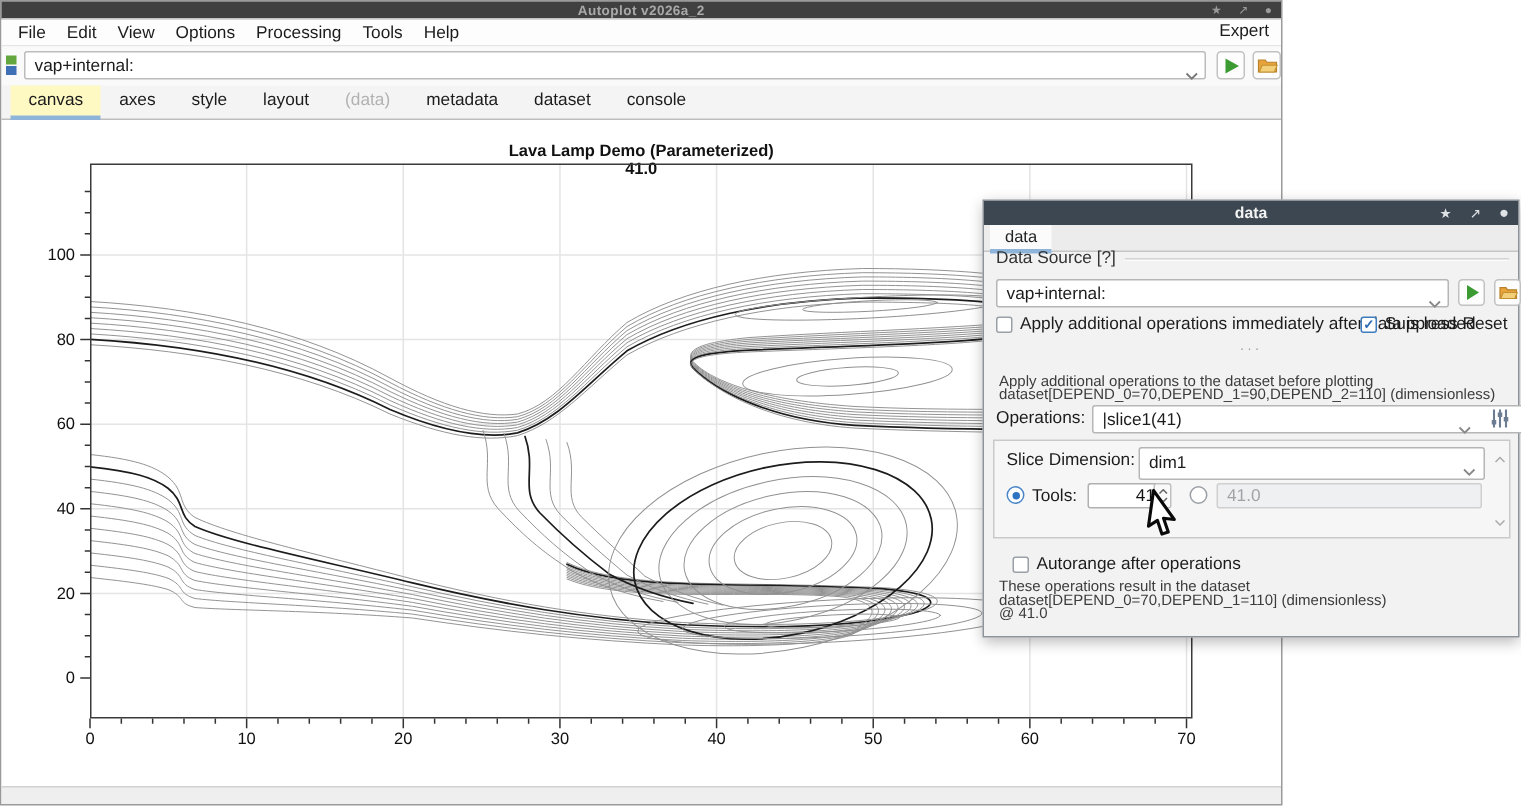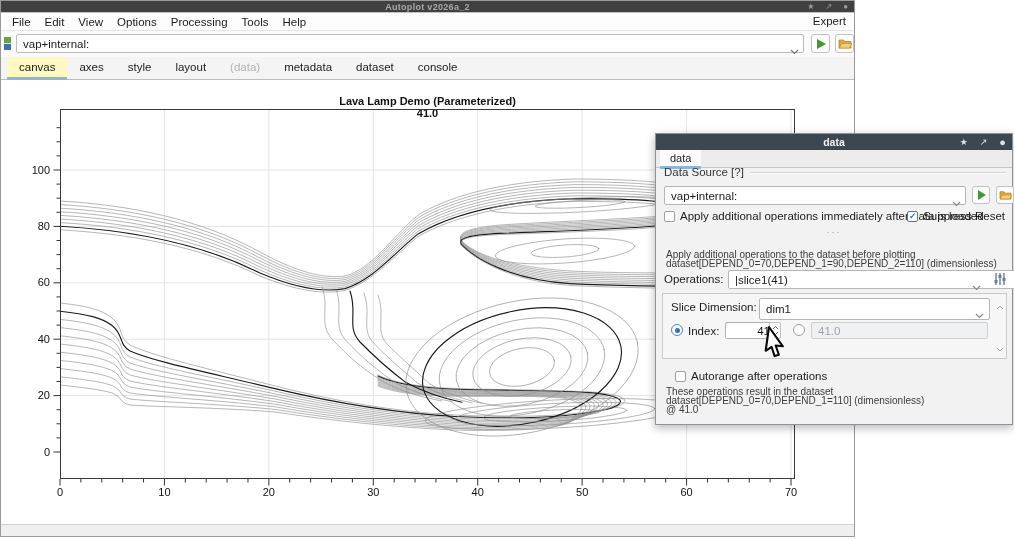--- a/index.html
+++ b/index.html
@@ -336,21 +336,21 @@
   <div class="panel">
     <div class="rowlabel" style="left:8px; top:7px;">Slice Dimension:</div>
     <input class="combo" style="left: 96px; top: 4px; right: 16px; width: auto; height: 22px;" value="dim1">
     <span class="combo-chev" style="right:22px; top:11px;">
       <svg width="9" height="6">
           <path d="M1,1 L4.5,4.5 L8,1" stroke="#888" stroke-width="1.2" fill="none"></path>
         </svg>
     </span>
 
     <span class="radio sel" style="position:absolute; left:8px; top:30px;"></span>
-    <div class="rowlabel" style="left:25px; top:31px;">Index:</div>
+    <div class="rowlabel" style="left:25px; top:31px;">Tools:</div>
     <input class="spin-field" style="left: 62px; top: 28px; width: 50px;" value="41">
     <div class="spin-btns" style="left:106px; top:28px;">
       <svg width="7" height="4">
           <path d="M1,3 L3.5,0.5 L6,3" stroke="#666" stroke-width="1" fill="none"></path>
         </svg>
       <svg width="7" height="4">
           <path d="M1,1 L3.5,3.5 L6,1" stroke="#666" stroke-width="1" fill="none"></path>
         </svg>
     </div>
     <span class="radio" style="position:absolute; left:130px; top:30px;"></span>

